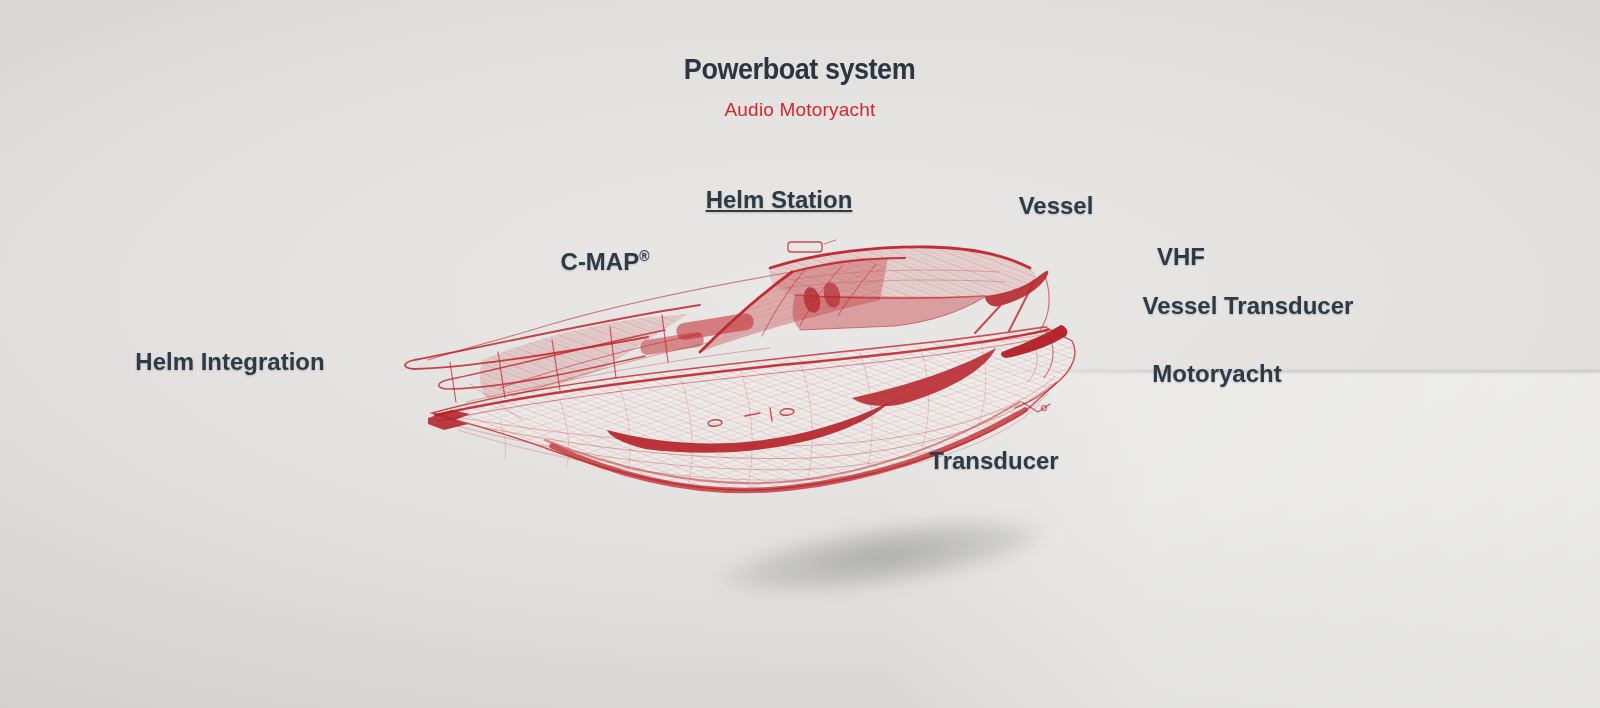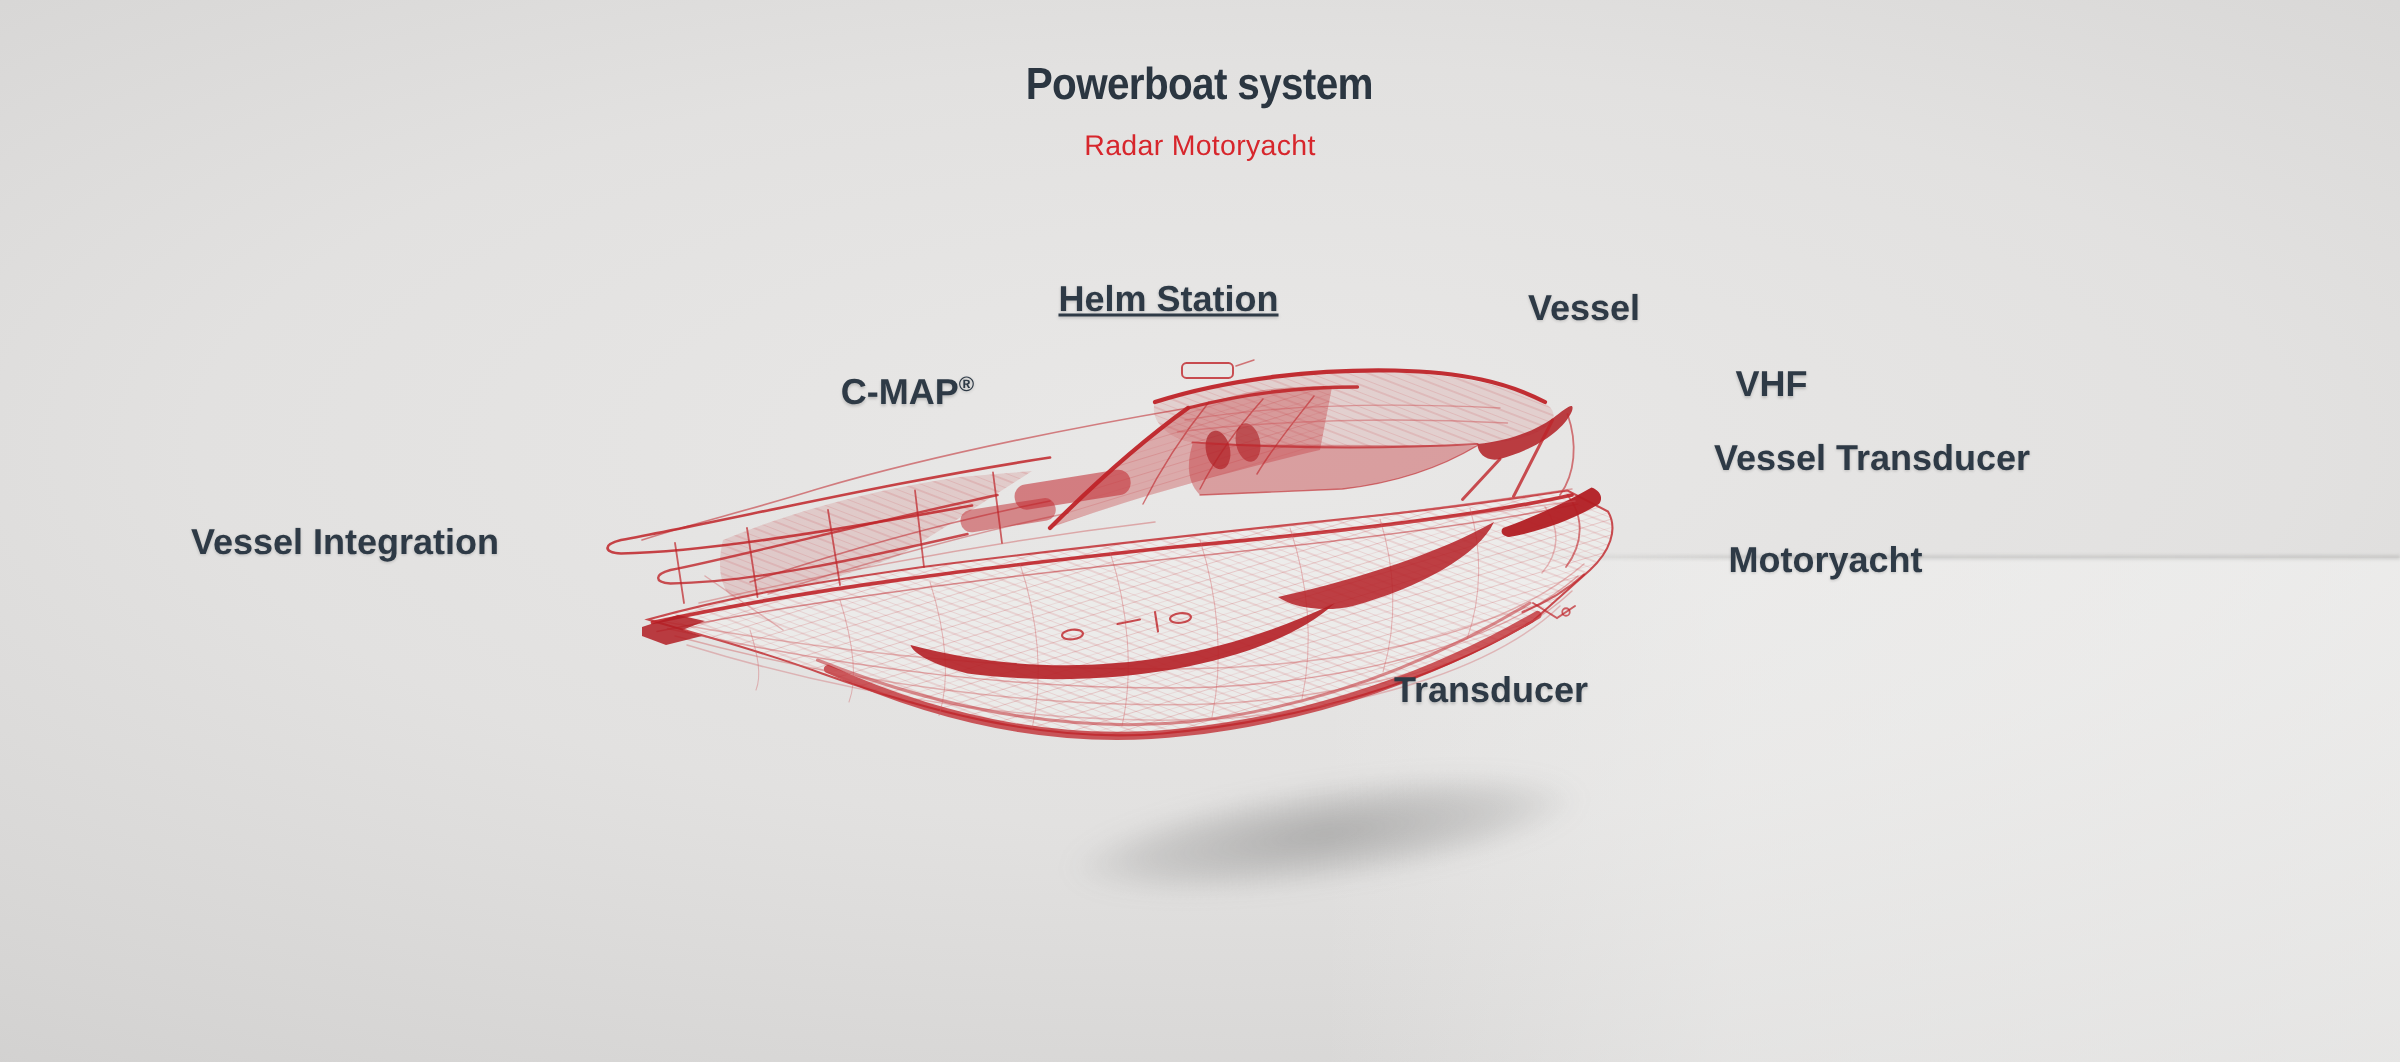--- a/index.html
+++ b/index.html
@@ -36,21 +36,21 @@
                 rgba(110,110,110,0.20) 52%,
                 rgba(120,120,120,0) 74%);
     transform: rotate(-8deg);
     filter: blur(7px);
   }
 
   svg.boat { position: absolute; left: 0; top: 0; width: 1600px; height: 708px; }
 
   .header { position: absolute; top: 42px; left: 0; right: 0; text-align: center; }
   .header h1 {
-    margin: 0; font-weight: bold; font-size: 30px; line-height: 1;
+    margin: 12px; font-weight: bold; font-size: 30px; line-height: 1;
     color: #2b3641; letter-spacing: -0.5px;
   }
   .header h1 .squeeze { display: inline-block; transform: scaleX(0.9); transform-origin: center; }
   .header .subtitle {
     margin-top: 15px; font-size: 19px; font-weight: 500; color: #d7262c;
     letter-spacing: 0.2px;
   }
 
   .hotspot {
     position: absolute; transform: translate(-50%, -50%);
@@ -207,27 +207,27 @@
         <path d="M662,315 L668,362"></path>
       </g>
       <path class="sF" stroke-width="1" opacity="0.4" d="M470,384 L522,420"></path>
 
       <path d="M428,418 L452,410 L470,414 L455,420 L468,424 L444,430 L428,424 Z" fill="#b21d23" opacity="0.85"></path>
     </g>
   </svg>
 
   <header class="header">
     <h1><span class="squeeze">Powerboat system</span></h1>
-    <div class="subtitle">Radar Motoryacht</div>
+    <div class="subtitle">Audio Motoryacht</div>
   </header>
 
   <div id="hotspots">
       <div class="hotspot" style="left: 779px; top: 200px; text-decoration: underline;">Helm Station</div>
       <div class="hotspot" style="left: 1056px; top: 206px;">Vessel</div>
       <div class="hotspot" style="left: 605px; top: 262px;">C-MAP<sup>®</sup></div>
       <div class="hotspot" style="left: 1181px; top: 257px;">VHF</div>
       <div class="hotspot" style="left: 1248px; top: 306px;">Vessel Transducer</div>
-      <div class="hotspot" style="left: 230px; top: 362px;">Vessel Integration</div>
+      <div class="hotspot" style="left: 230px; top: 362px;">Helm Integration</div>
       <div class="hotspot" style="left: 1217px; top: 374px;">Motoryacht</div>
       <div class="hotspot" style="left: 994px; top: 461px;">Transducer</div>
     </div>
 
 </div>
 
 </body></html>

